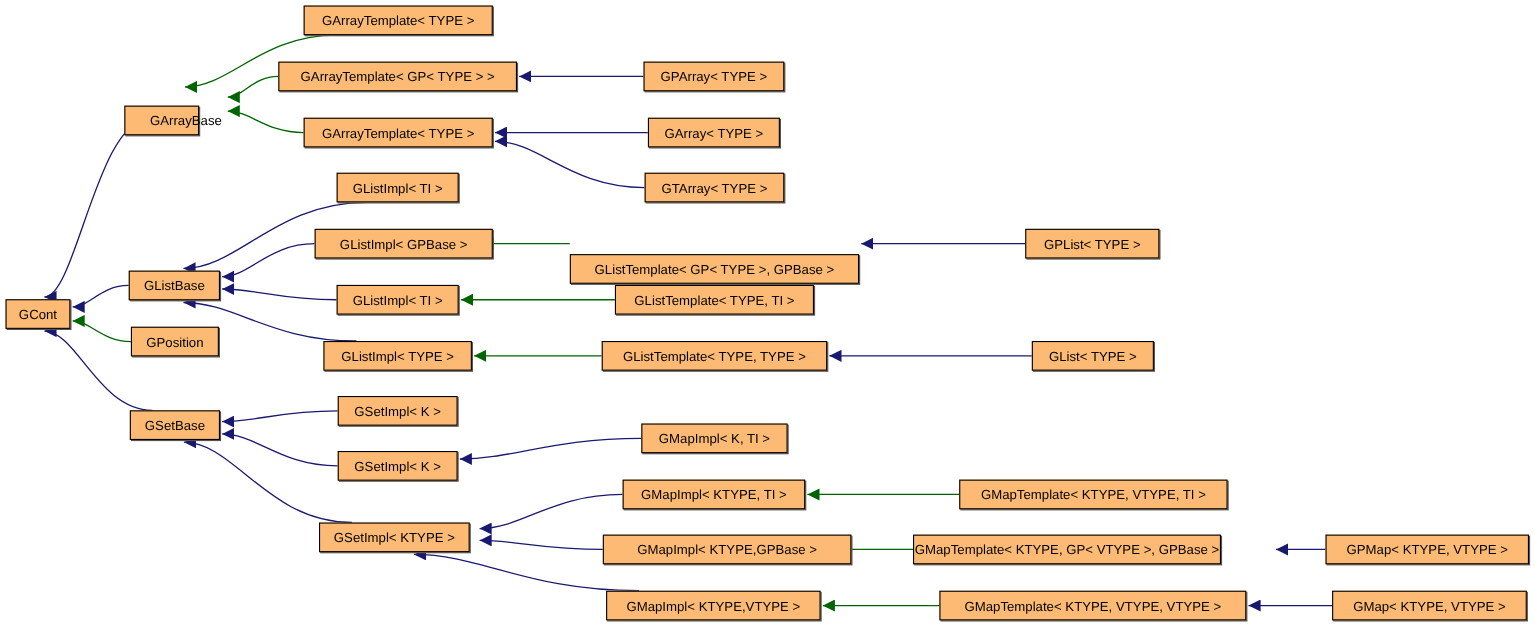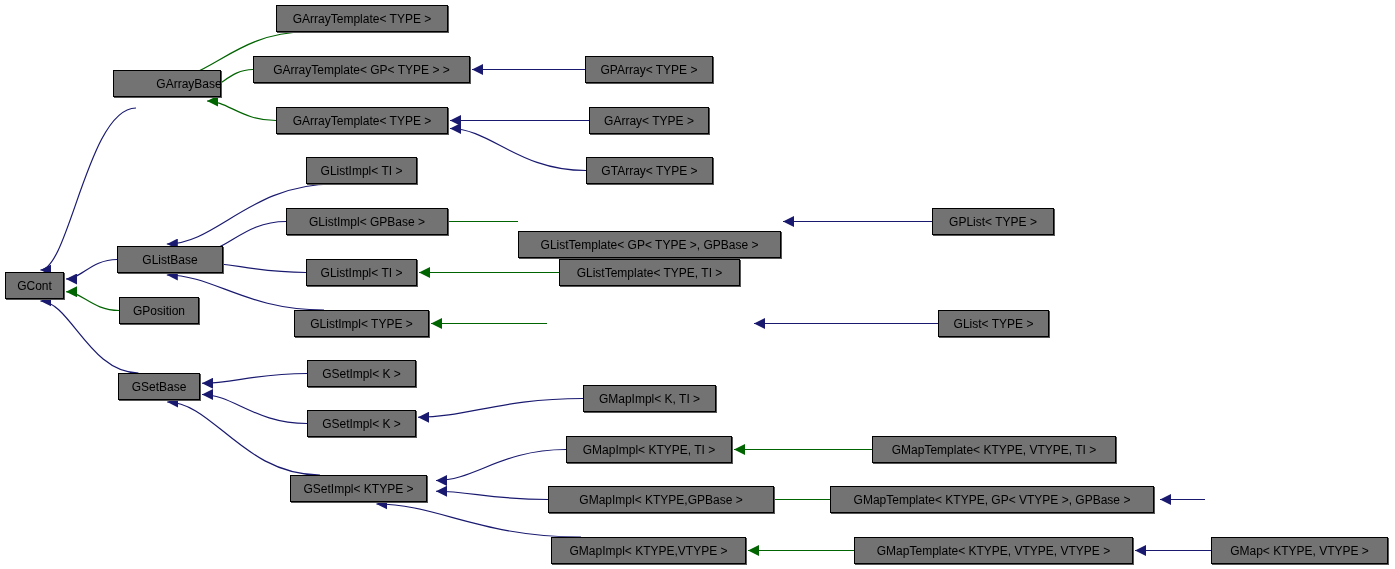--- a/index.html
+++ b/index.html
@@ -1,20 +1,20 @@
 <!DOCTYPE html>
 <html><head>
 <meta charset="utf-8">
 <style>
   html, body { margin: 0; padding: 0; background: #ffffff; }
   #canvas { position: relative; width: 1395px; height: 569px; overflow: hidden; background: #fff; }
   svg#edges { position: absolute; left: 0; top: 0; }
   .node {
     position: absolute; box-sizing: border-box; height: 27px;
-    border: 1px solid #000; background: #737373;
+    border: 1px solid #000; background: #fdba74;
     box-shadow: 1px 1px 0 #555;
     font-family: "Liberation Sans", sans-serif; font-size: 12px; color: #000;
     display: flex; align-items: center; justify-content: center; white-space: nowrap;
     cursor: pointer;
   }
 </style>
 </head>
 <body>
 
 <div id="canvas">
@@ -54,45 +54,47 @@
       <path d="M548,499.5 C492,499.5 469.6,491.25 436,491.25" fill="none" stroke="#191970" stroke-width="1.2" marker-end="url(#arrow-public_inheritance)"></path>
       <path d="M581,537 C478.7,537 437.78,504 376.4,504" fill="none" stroke="#191970" stroke-width="1.2" marker-end="url(#arrow-public_inheritance)"></path>
       <path d="M872,449.5 C803,449.5 775.4,449.5 734,449.5" fill="none" stroke="#006400" stroke-width="1.2" marker-end="url(#arrow-template_instantiation)"></path>
       <path d="M830,499.5 C790.5,499.5 774.7,499.5 751,499.5" fill="none" stroke="#006400" stroke-width="1.2" marker-end="url(#arrow-template_instantiation)"></path>
       <path d="M854,550.5 C801,550.5 779.8,550.5 748,550.5" fill="none" stroke="#006400" stroke-width="1.2" marker-end="url(#arrow-template_instantiation)"></path>
       <path d="M1205,499.5 C1182.5,499.5 1173.5,499.5 1160,499.5" fill="none" stroke="#191970" stroke-width="1.2" marker-end="url(#arrow-public_inheritance)"></path>
       <path d="M1211,550.5 C1173,550.5 1157.8,550.5 1135,550.5" fill="none" stroke="#191970" stroke-width="1.2" marker-end="url(#arrow-public_inheritance)"></path>
     </svg>
 
   <div class="node" style="left:5px;top:272px;width:59px;">GCont</div>
-  <div class="node" style="left:113px;top:70px;width:108px;padding-left:44px;">GArrayBase</div>
-  <div class="node" style="left:117px;top:246px;width:106px;">GListBase</div>
+  <div class="node" style="left:113px;top:96px;width:68px;padding-left:44px;">GArrayBase</div>
+  <div class="node" style="left:117px;top:246px;width:83px;">GListBase</div>
   <div class="node" style="left:119px;top:297px;width:80px;">GPosition</div>
   <div class="node" style="left:118px;top:373px;width:82px;">GSetBase</div>
 
   <div class="node" style="left:276px;top:5px;width:172px;">GArrayTemplate&lt; TYPE &gt;</div>
   <div class="node" style="left:253px;top:56px;width:217px;">GArrayTemplate&lt; GP&lt; TYPE &gt; &gt;</div>
   <div class="node" style="left:276px;top:107px;width:172px;">GArrayTemplate&lt; TYPE &gt;</div>
   <div class="node" style="left:585px;top:56px;width:128px;">GPArray&lt; TYPE &gt;</div>
   <div class="node" style="left:589px;top:107px;width:120px;">GArray&lt; TYPE &gt;</div>
   <div class="node" style="left:586px;top:157px;width:127px;">GTArray&lt; TYPE &gt;</div>
 
   <div class="node" style="left:306px;top:157px;width:111px;">GListImpl&lt; TI &gt;</div>
   <div class="node" style="left:286px;top:208px;width:162px;">GListImpl&lt; GPBase &gt;</div>
   <div class="node" style="left:306px;top:259px;width:111px;">GListImpl&lt; TI &gt;</div>
   <div class="node" style="left:294px;top:310px;width:135px;">GListImpl&lt; TYPE &gt;</div>
   <div class="node" style="left:518px;top:208px;width:263px;margin-top:23px;">GListTemplate&lt; GP&lt; TYPE &gt;, GPBase &gt;</div>
   <div class="node" style="left:559px;top:259px;width:181px;">GListTemplate&lt; TYPE, TI &gt;</div>
+  <div class="node" style="left:547px;top:310px;width:205px;">GListTemplate&lt; TYPE, TYPE &gt;</div>
   <div class="node" style="left:932px;top:208px;width:122px;">GPList&lt; TYPE &gt;</div>
   <div class="node" style="left:938px;top:310px;width:111px;">GList&lt; TYPE &gt;</div>
 
   <div class="node" style="left:307px;top:360px;width:109px;">GSetImpl&lt; K &gt;</div>
   <div class="node" style="left:307px;top:410px;width:109px;">GSetImpl&lt; K &gt;</div>
   <div class="node" style="left:290px;top:475px;width:137px;">GSetImpl&lt; KTYPE &gt;</div>
   <div class="node" style="left:583px;top:385px;width:133px;">GMapImpl&lt; K, TI &gt;</div>
   <div class="node" style="left:566px;top:436px;width:166px;">GMapImpl&lt; KTYPE, TI &gt;</div>
   <div class="node" style="left:548px;top:486px;width:226px;">GMapImpl&lt; KTYPE,GPBase &gt;</div>
   <div class="node" style="left:551px;top:537px;width:195px;">GMapImpl&lt; KTYPE,VTYPE &gt;</div>
   <div class="node" style="left:872px;top:436px;width:244px;">GMapTemplate&lt; KTYPE, VTYPE, TI &gt;</div>
-  <div class="node" style="left:830px;top:486px;width:324px;">GMapTemplate&lt; KTYPE, GP&lt; VTYPE &gt;, GPBase &gt;</div>
+  <div class="node" style="left:830px;top:486px;width:280px;">GMapTemplate&lt; KTYPE, GP&lt; VTYPE &gt;, GPBase &gt;</div>
   <div class="node" style="left:854px;top:537px;width:279px;">GMapTemplate&lt; KTYPE, VTYPE, VTYPE &gt;</div>
+  <div class="node" style="left:1205px;top:486px;width:185px;">GPMap&lt; KTYPE, VTYPE &gt;</div>
   <div class="node" style="left:1211px;top:537px;width:177px;">GMap&lt; KTYPE, VTYPE &gt;</div>
 </div>
 
 </body></html>

